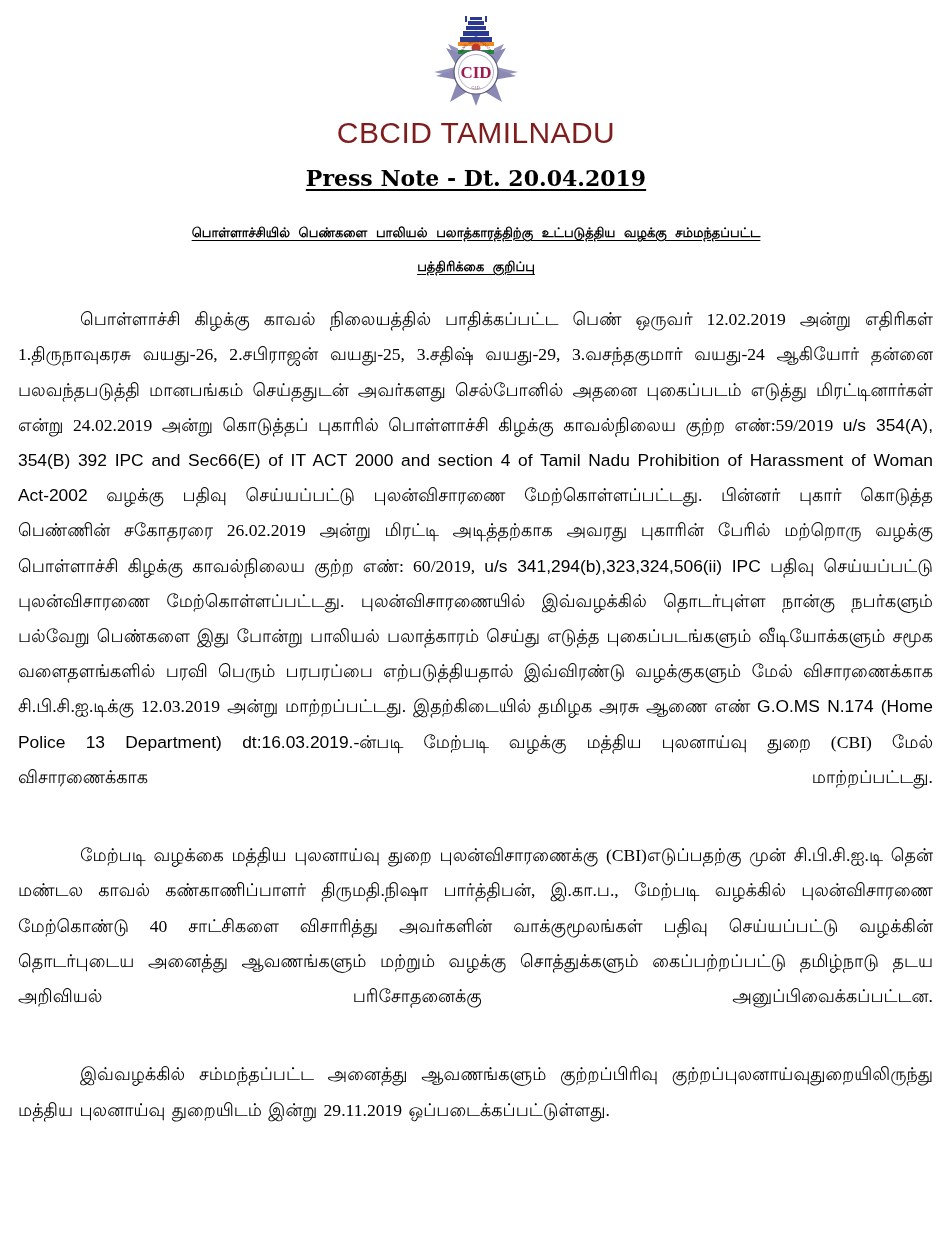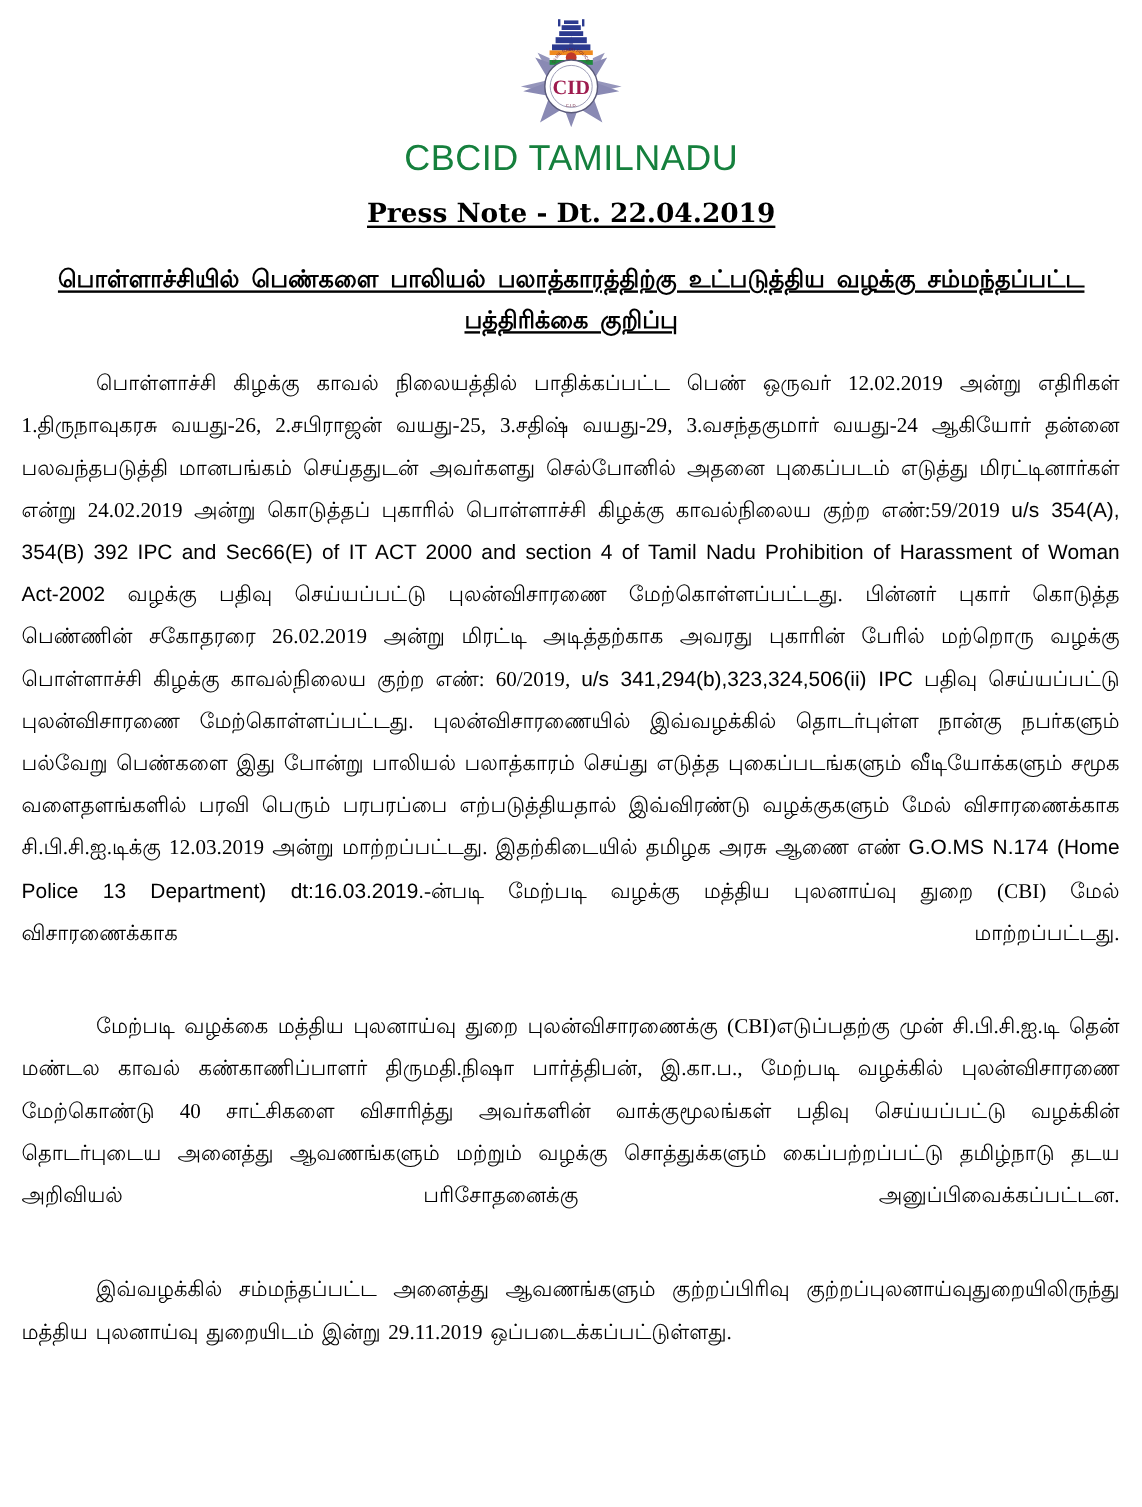--- a/index.html
+++ b/index.html
@@ -40,44 +40,44 @@
     line-height: 0;
   }
 
   
   .org-title {
     text-align: center;
     font-family: "Liberation Sans", "DejaVu Sans", sans-serif;
     font-size: 30px;
     font-weight: 400;
     letter-spacing: 0.4px;
-    color: #15803d;
+    color: #7f1d1d;
     margin: 16px 0 0 0;
     line-height: 1.1;
   }
   .press-note {
     text-align: center;
     font-family: "DejaVu Serif", "Liberation Serif", serif;
     font-size: 22px;
     font-weight: bold;
     margin: 17px 0 0 0;
     line-height: 1.1;
   }
   .press-note .u {
     text-decoration: underline;
     text-underline-offset: 3px;
   }
 
   .subject {
     margin: 26px 22px 0 22px;
     text-align: justify;
     text-align-last: center;
-    font-family: Liberation Serif, serif;
+    font-family: Liberation Sans, sans-serif;
     font-weight: bold;
-    font-size: 20px;
+    font-size: 13px;
     line-height: 34px;
     word-spacing: 5px;
   }
   .subject .u {
     text-decoration: underline;
     text-underline-offset: 3px;
   }
 
   
   .body-text {
@@ -150,21 +150,21 @@
           <textPath href="#ringtop" startOffset="8%">TAMIL NADU POLICE</textPath>
         </text>
         <text x="52" y="75" text-anchor="middle" font-family="Liberation Sans, sans-serif" font-size="3.6" fill="#6b1b3a">C.I.D.</text>
       </svg>
     </span>
   </div>
 
   <div class="org-title">CBCID TAMILNADU</div>
 
   <div class="press-note">
-    <span class="u">Press Note - Dt. 22.04.2019</span>
+    <span class="u">Press Note - Dt. 20.04.2019</span>
   </div>
 
   <div class="subject">
     <span class="u">பொள்ளாச்சியில் பெண்களை பாலியல் பலாத்காரத்திற்கு உட்படுத்திய வழக்கு சம்மந்தப்பட்ட</span><br>
     <span class="u">பத்திரிக்கை குறிப்பு</span>
   </div>
 
   <div class="body-text">
 
     <div class="para"><span>பொள்ளாச்சி கிழக்கு காவல் நிலையத்தில் பாதிக்கப்பட்ட பெண் ஒருவர் 12.02.2019 அன்று எதிரிகள் 1.திருநாவுகரசு வயது-26, 2.சபிராஜன் வயது-25, 3.சதிஷ் வயது-29, 3.வசந்தகுமார் வயது-24 ஆகியோர் தன்னை பலவந்தபடுத்தி மானபங்கம் செய்ததுடன் அவர்களது செல்போனில் அதனை புகைப்படம் எடுத்து மிரட்டினார்கள் என்று 24.02.2019 அன்று கொடுத்தப் புகாரில் பொள்ளாச்சி கிழக்கு காவல்நிலைய குற்ற எண்:59/2019 </span><span class="en">u/s 354(A), 354(B) 392 IPC and Sec66(E) of IT ACT 2000 and section 4 of Tamil Nadu Prohibition of Harassment of Woman Act-2002</span><span> வழக்கு பதிவு செய்யப்பட்டு புலன்விசாரணை மேற்கொள்ளப்பட்டது. பின்னர் புகார் கொடுத்த பெண்ணின் சகோதரரை 26.02.2019 அன்று மிரட்டி அடித்தற்காக அவரது புகாரின் பேரில் மற்றொரு வழக்கு பொள்ளாச்சி கிழக்கு காவல்நிலைய குற்ற எண்: 60/2019, </span><span class="en">u/s 341,294(b),323,324,506(ii) IPC</span><span> பதிவு செய்யப்பட்டு புலன்விசாரணை மேற்கொள்ளப்பட்டது. புலன்விசாரணையில் இவ்வழக்கில் தொடர்புள்ள நான்கு நபர்களும் பல்வேறு பெண்களை இது போன்று பாலியல் பலாத்காரம் செய்து எடுத்த புகைப்படங்களும் வீடியோக்களும் சமூக வளைதளங்களில் பரவி பெரும் பரபரப்பை எற்படுத்தியதால் இவ்விரண்டு வழக்குகளும் மேல் விசாரணைக்காக சி.பி.சி.ஐ.டிக்கு 12.03.2019 அன்று மாற்றப்பட்டது. இதற்கிடையில் தமிழக அரசு ஆணை எண்  </span><span class="en">G.O.MS N.174 (Home Police 13 Department) dt:16.03.2019.</span><span>-ன்படி மேற்படி வழக்கு மத்திய புலனாய்வு துறை (CBI) மேல் விசாரணைக்காக மாற்றப்பட்டது.</span></div>

